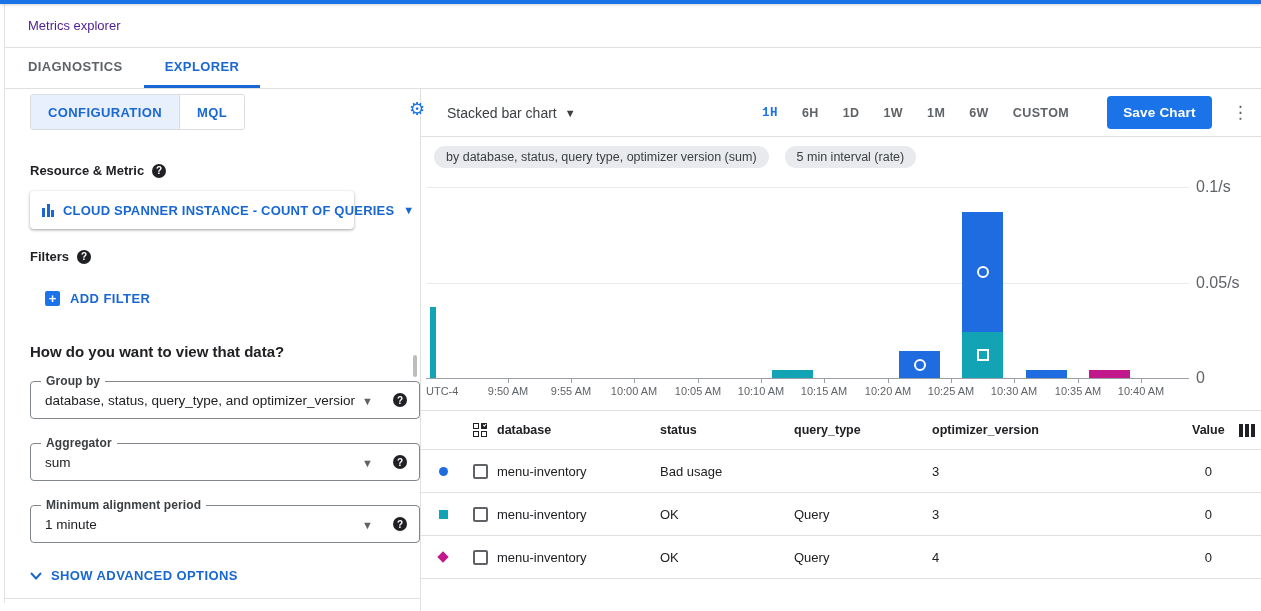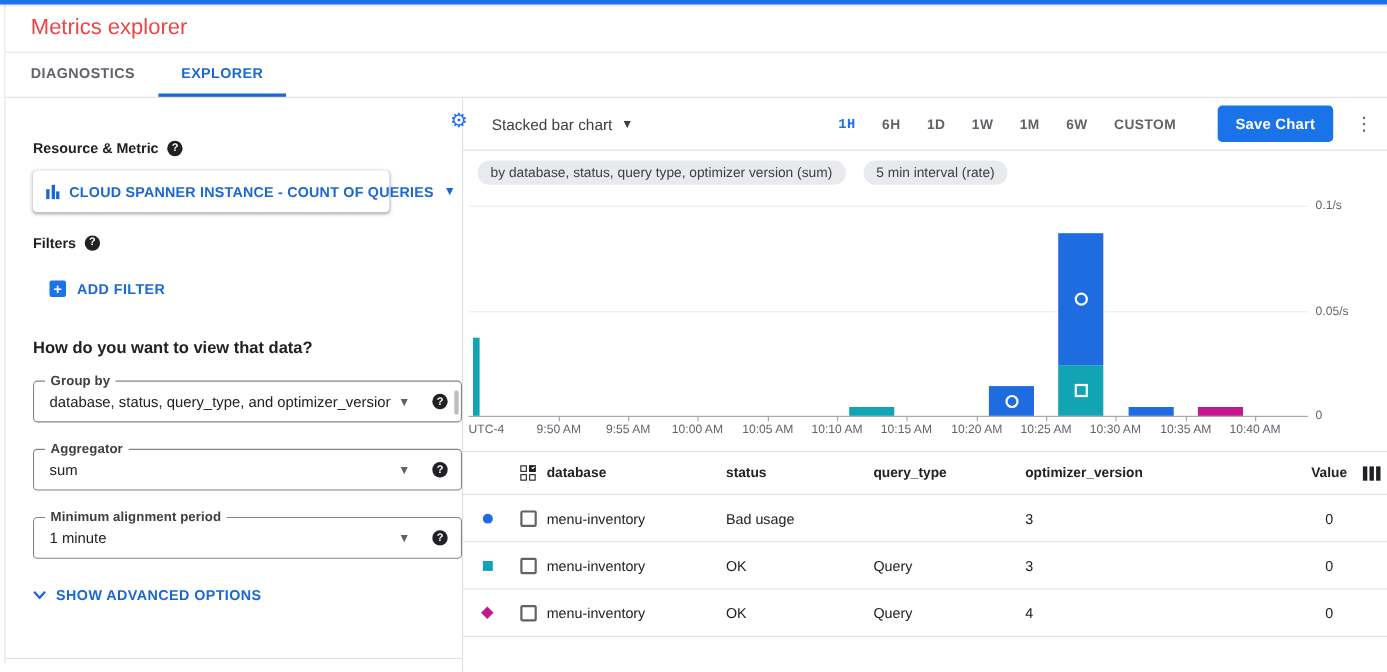--- a/index.html
+++ b/index.html
@@ -8,21 +8,21 @@
     font-family: "Liberation Sans", "DejaVu Sans", sans-serif;
     background:#fff; color:#202124; position:relative;
   }
   .topbar { position:absolute; top:0; left:0; right:0; height:4px; background:#1a73e8; z-index:5;
             box-shadow:0 1px 3px rgba(0,0,0,.18); }
   .left-edge { position:absolute; left:4px; top:4px; height:599px; width:1px; background:#e3e3e3; }
 
   
   .page-header { position:absolute; top:4px; left:5px; right:0; height:44px; border-bottom:1px solid #e0e0e0;
                  display:flex; align-items:center; padding-left:23px; background:#fff; }
-  .page-title { font-size:20px; color:#ef4444; }
+  .page-title { font-size:13px; color:#4c1d95; }
 
   
   .tabs { position:absolute; top:48px; left:5px; right:0; height:41px; border-bottom:1px solid #e0e0e0;
           display:flex; align-items:stretch; background:#fff; }
   .tab { margin-top:0; padding:0 21px; display:flex; align-items:center; font-size:13px; font-weight:bold;
          letter-spacing:.4px; color:#5f6368; cursor:pointer; border-bottom:3px solid transparent; }
   .tab:first-child { margin-left:2px; }
   .tab.active { color:#1967d2; border-bottom-color:#1967d2; }
 
   .main { position:absolute; top:89px; left:5px; right:0; bottom:0; display:flex; }
@@ -85,21 +85,21 @@
   .save-btn { margin-left:26px; background:#1a73e8; color:#fff; border:none; border-radius:4px; padding:9px 16px;
               font-size:13.5px; font-weight:bold; letter-spacing:.2px; font-family:inherit; cursor:pointer; }
   .kebab { margin-left:14px; color:#5f6368; font-size:17px; padding:0 6px; cursor:pointer; }
 
   .chips { padding:9px 0 0 13px; display:flex; gap:16px; }
   .chip { background:#e8eaed; border-radius:12px; padding:4px 12px; font-size:12.5px; color:#3c4043; white-space:nowrap; }
 
   .chart { position:relative; height:233px; }
   .gridline { position:absolute; left:5px; width:763px; height:1px; background:#ececec; }
   .baseline { position:absolute; left:5px; width:763px; height:1px; background:#9aa0a6; top:210px; }
-  .ylabel { position:absolute; left:775px; font-size:11px; color:#5f6368; transform:translateY(-50%); }
+  .ylabel { position:absolute; left:775px; font-size:16px; color:#5f6368; transform:translateY(-50%); }
   .xtick { position:absolute; top:211px; width:1px; height:4px; background:#9aa0a6; }
   .xlabel { position:absolute; top:217px; font-size:11px; color:#5f6368; transform:translateX(-50%); white-space:nowrap; }
   .xlabel.tz { transform:none; }
   .bar-seg { position:absolute; }
   .seg-marker { position:absolute; width:12px; height:12px; border:2px solid #fff; background:transparent; }
   .seg-marker.circle { border-radius:50%; }
 
   
   .dtable { border-top:1px solid #e0e0e0; margin-top:9px; }
   .trow { display:grid; grid-template-columns:44px 32px 163px 134px 138px 260px 1fr 48px;
@@ -132,20 +132,24 @@
 
 <div class="tabs">
     <div class="tab">DIAGNOSTICS</div>
     <div class="tab active">EXPLORER</div>
   </div>
 
 <div class="main">
 
   <div class="left-panel">
     <div class="seg-row">
+      <div class="seg-control">
+          <div class="seg-btn active">CONFIGURATION</div>
+          <div class="seg-btn">MQL</div>
+        </div>
       <span class="gear">⚙</span>
     </div>
 
     <div class="section-label">
       <span>Resource &amp; Metric</span>
       <span class="help-dot">?</span>
     </div>
 
     <div class="metric-card">
       <span class="barchart-icon">

